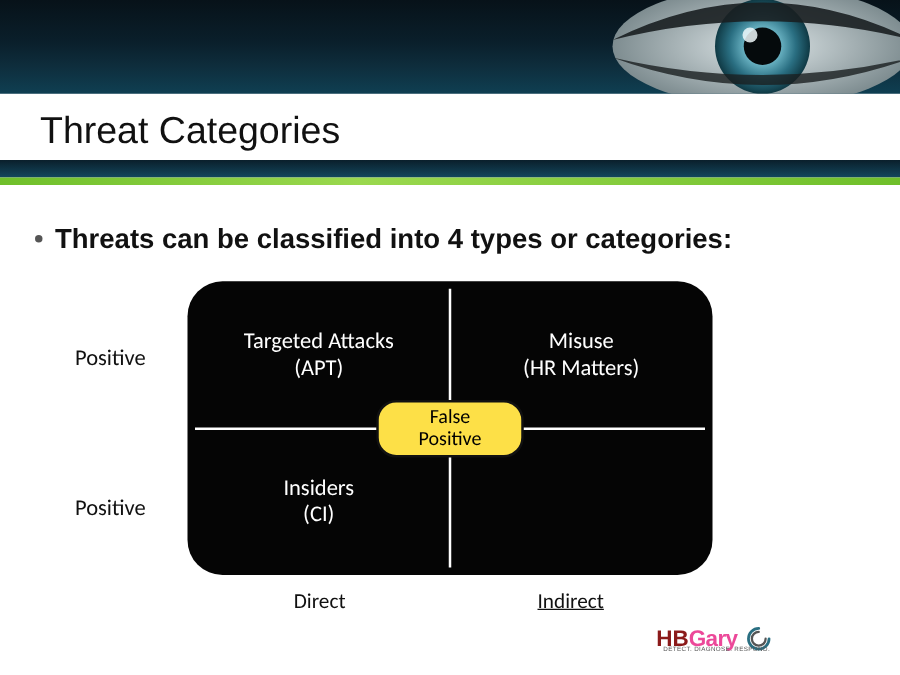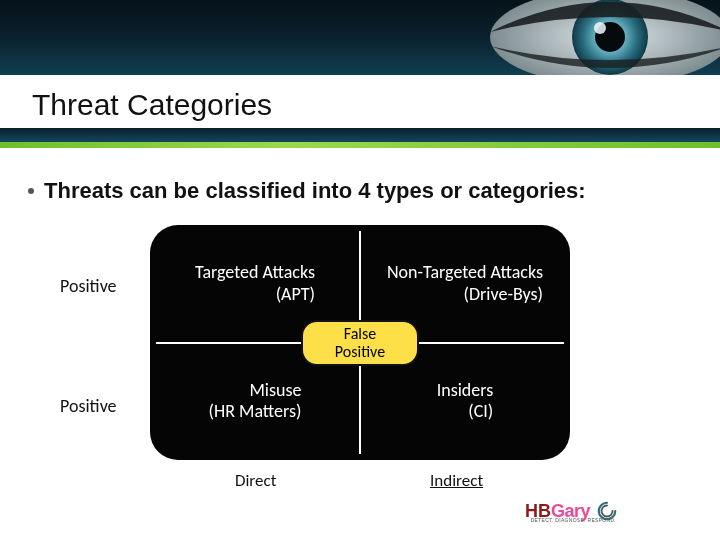--- a/index.html
+++ b/index.html
@@ -89,21 +89,21 @@
     content: "";
     position: absolute;
     top: 50%; left: 6px; right: 6px;
     height: 2px; background: #fff;
     transform: translateY(-1px);
   }
   .cell {
     display: flex;
     align-items: center;
     justify-content: center;
-    text-align: right;
+    text-align: center;
     color: #fff;
     font-family: Calibri, Arial, sans-serif;
     font-size: 18px;
     line-height: 1.2;
     padding: 24px;
   }
 
   .center-pill {
     position: absolute;
     left: 50%; top: 50%;
@@ -206,21 +206,20 @@
     <div class="bullet-dot"></div>
     <div class="bullet-text">Threats can be classified into 4 types or categories:</div>
   </div>
 
   <div class="row-label external">Positive</div>
   <div class="row-label internal">Positive</div>
 
   <div class="diagram">
     <div class="matrix">
       <div class="cell">Targeted Attacks<br>(APT)</div>
-      <div class="cell">Non-Targeted Attacks<br>(Drive-Bys)</div>
       <div class="cell">Misuse<br>(HR Matters)</div>
       <div class="cell">Insiders<br>(CI)</div>
     </div>
     <div class="center-pill">False<br>Positive</div>
   </div>
 
   <div class="col-label direct">Direct</div>
   <div class="col-label indirect">Indirect</div>
 
   <div class="footer-logo">

